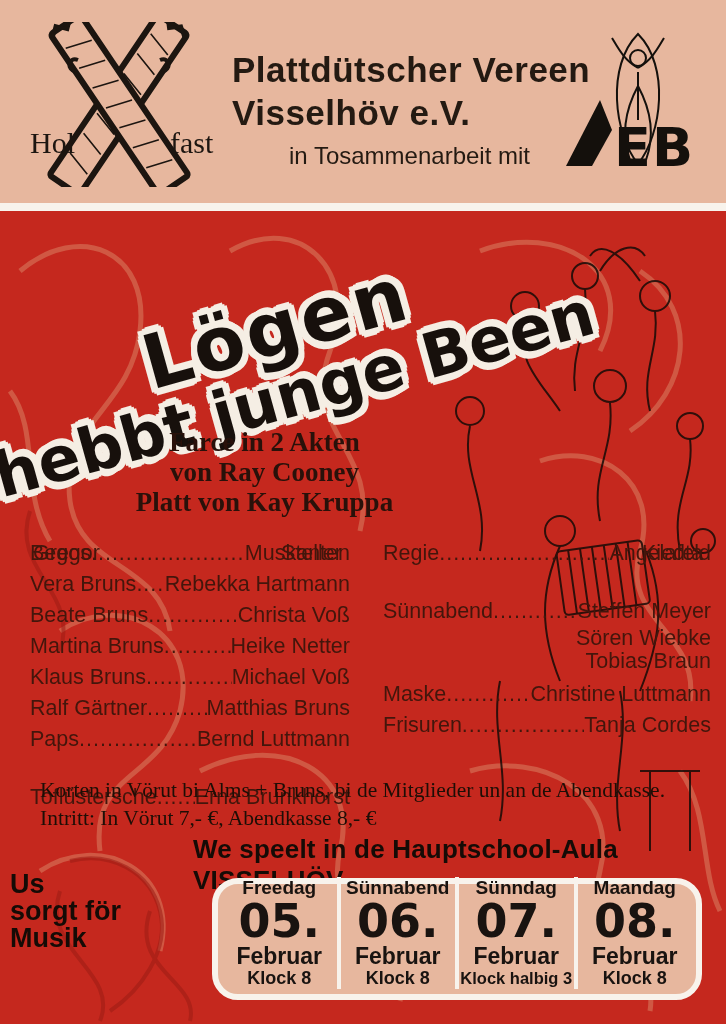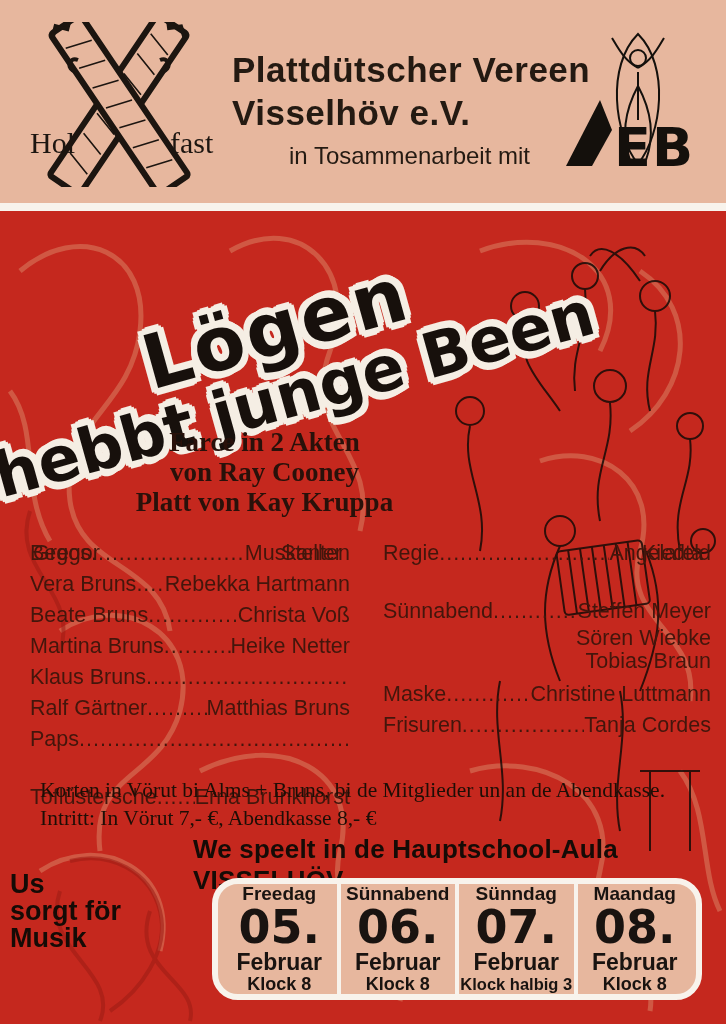--- a/index.html
+++ b/index.html
@@ -64,21 +64,21 @@
   .venue{position:absolute;left:193px;top:623px;font-size:26px;font-weight:bold;color:#150b06;letter-spacing:.2px;}
   
   .music{
     position:absolute;left:10px;top:660px;width:170px;text-align:left;
     font-size:27px;font-weight:bold;line-height:27px;color:#150b06;
   }
   
   .dates{
     position:absolute;left:212px;top:667px;width:490px;height:122px;box-sizing:border-box;
     background:#e7b79e;border:6px solid #f8f3ec;border-radius:26px;
-    display:flex;align-items:center;padding:5px 4px;
+    display:flex;align-items:flex-end;padding:5px 4px;
   }
   .date-col{flex:1;display:flex;flex-direction:column;justify-content:center;align-items:center;color:#191310;}
   .date-col + .date-col{border-left:4px solid #f8f3ec;}
   .date-col .day{font-size:19px;font-weight:bold;line-height:21px;}
   .date-col .num{font-size:46px;font-weight:bold;line-height:46px;font-family:"DejaVu Sans",sans-serif;}
   .date-col .month{font-size:23px;font-weight:bold;line-height:24px;}
   .date-col .time{font-size:18px;font-weight:bold;line-height:21px;white-space:nowrap;}
   .date-col.narrow-time .time{font-size:16.5px;}
 </style>
 </head>
@@ -211,29 +211,31 @@
         <span class="actor">Christa Voß</span>
       </div>
       <div class="row">
         <span class="role">Martina Bruns</span>
         <span class="leader">..........................................................................................</span>
         <span class="actor">Heike Netter</span>
       </div>
       <div class="row">
         <span class="role">Klaus Bruns</span>
         <span class="leader">..........................................................................................</span>
+        <span class="actor">Michael Voß</span>
       </div>
       <div class="row">
         <span class="role">Ralf Gärtner</span>
         <span class="leader">..........................................................................................</span>
         <span class="actor">Matthias Bruns</span>
       </div>
       <div class="row">
         <span class="role">Paps</span>
         <span class="leader">..........................................................................................</span>
+        <span class="actor">Bernd Luttmann</span>
       </div>
       <div class="row mt-gap">
         <span class="role">Toflüstersche</span>
         <span class="leader">..........................................................................................</span>
         <span class="actor">Erna Brunkhorst</span>
       </div>
     </div>
 
     <div class="col crew">
       <div class="row">

